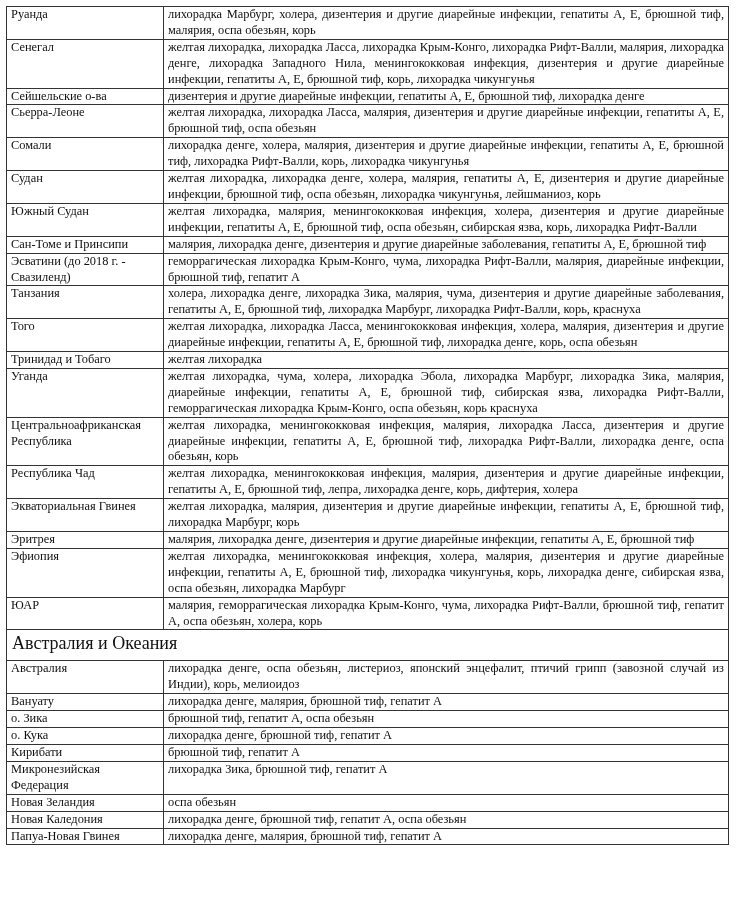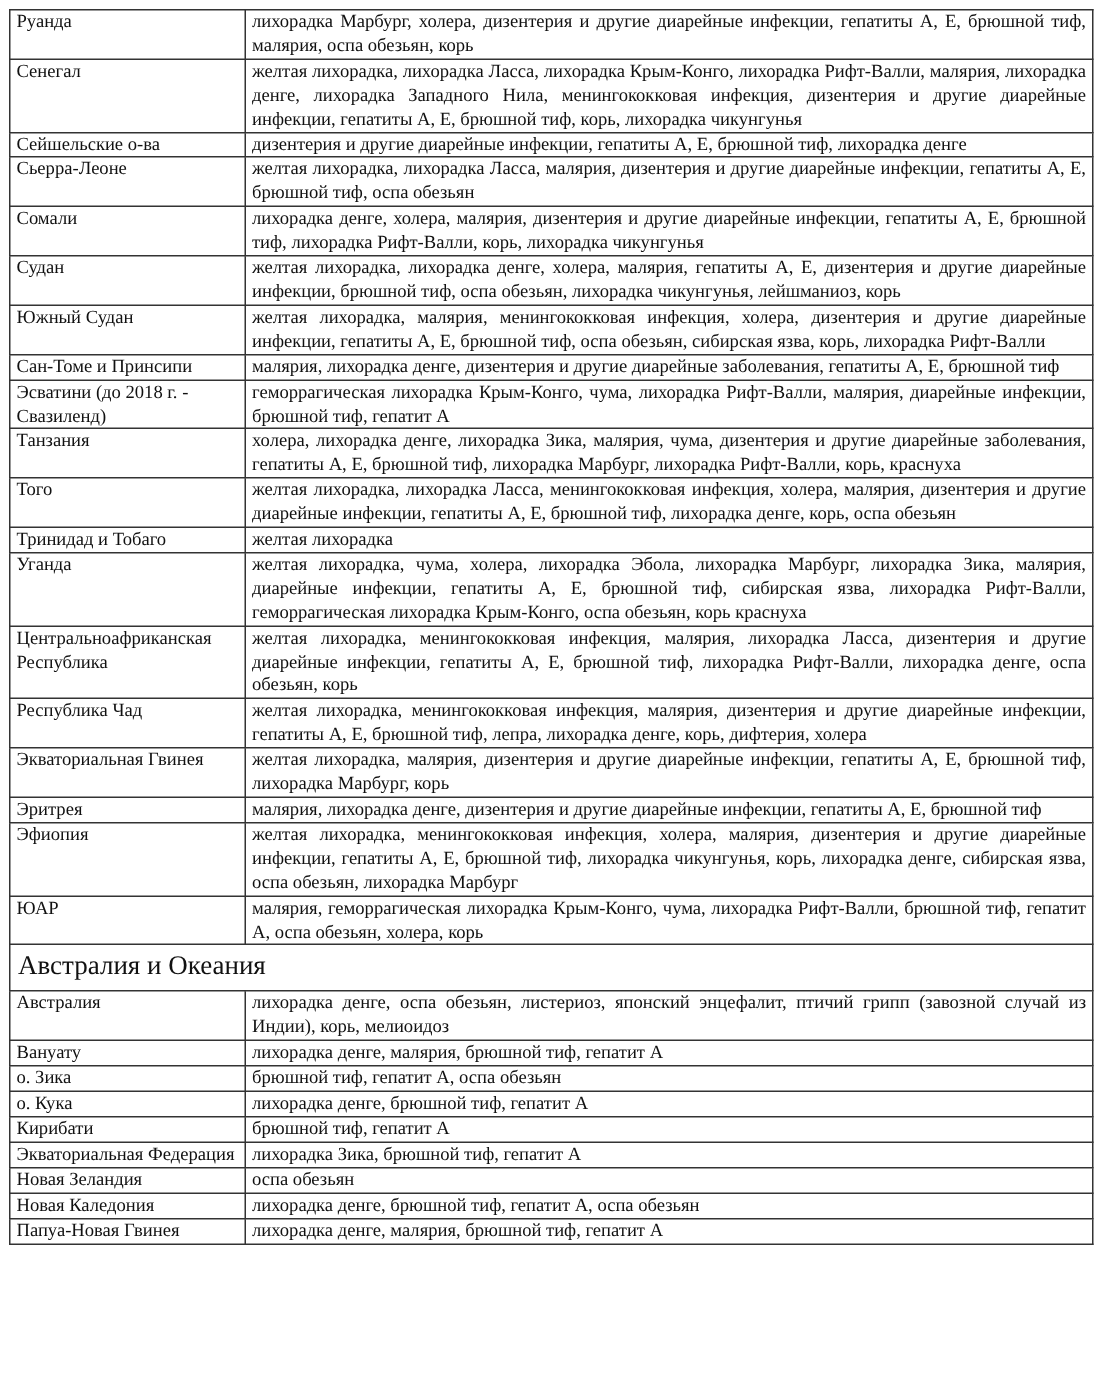--- a/index.html
+++ b/index.html
@@ -126,21 +126,21 @@
       </tr>
     <tr>
         <td class="country">о. Кука</td>
         <td class="diseases">лихорадка денге, брюшной тиф, гепатит А</td>
       </tr>
     <tr>
         <td class="country">Кирибати</td>
         <td class="diseases">брюшной тиф, гепатит А</td>
       </tr>
     <tr>
-        <td class="country">Экваториальная Федерация</td>
+        <td class="country">Микронезийская Федерация</td>
         <td class="diseases">лихорадка Зика, брюшной тиф, гепатит А</td>
       </tr>
     <tr>
         <td class="country">Новая Зеландия</td>
         <td class="diseases">оспа обезьян</td>
       </tr>
     <tr>
         <td class="country">Новая Каледония</td>
         <td class="diseases">лихорадка денге, брюшной тиф, гепатит А, оспа обезьян</td>
       </tr>

